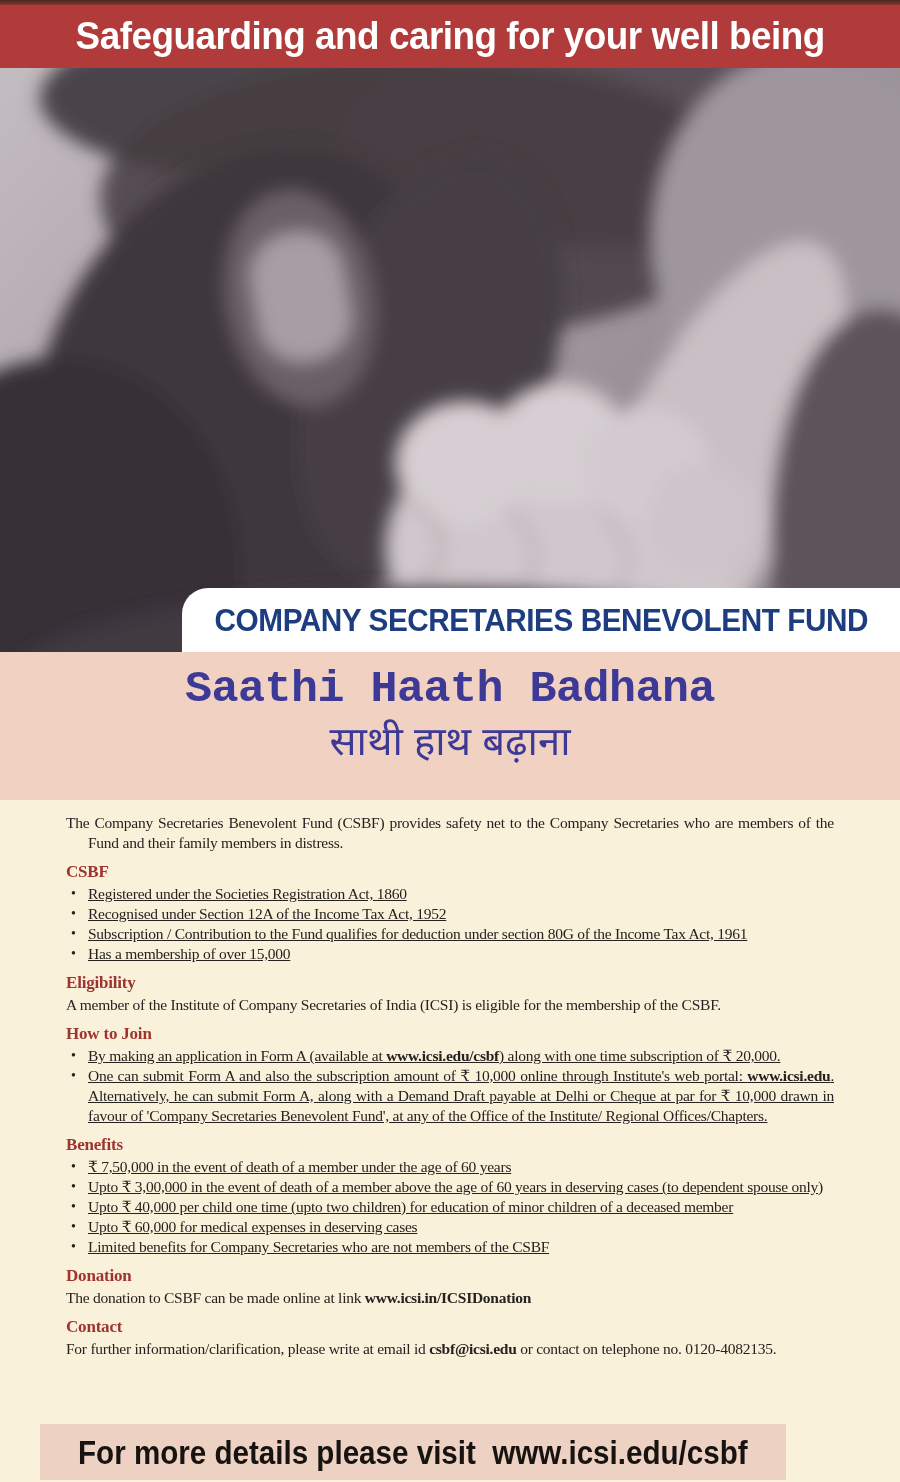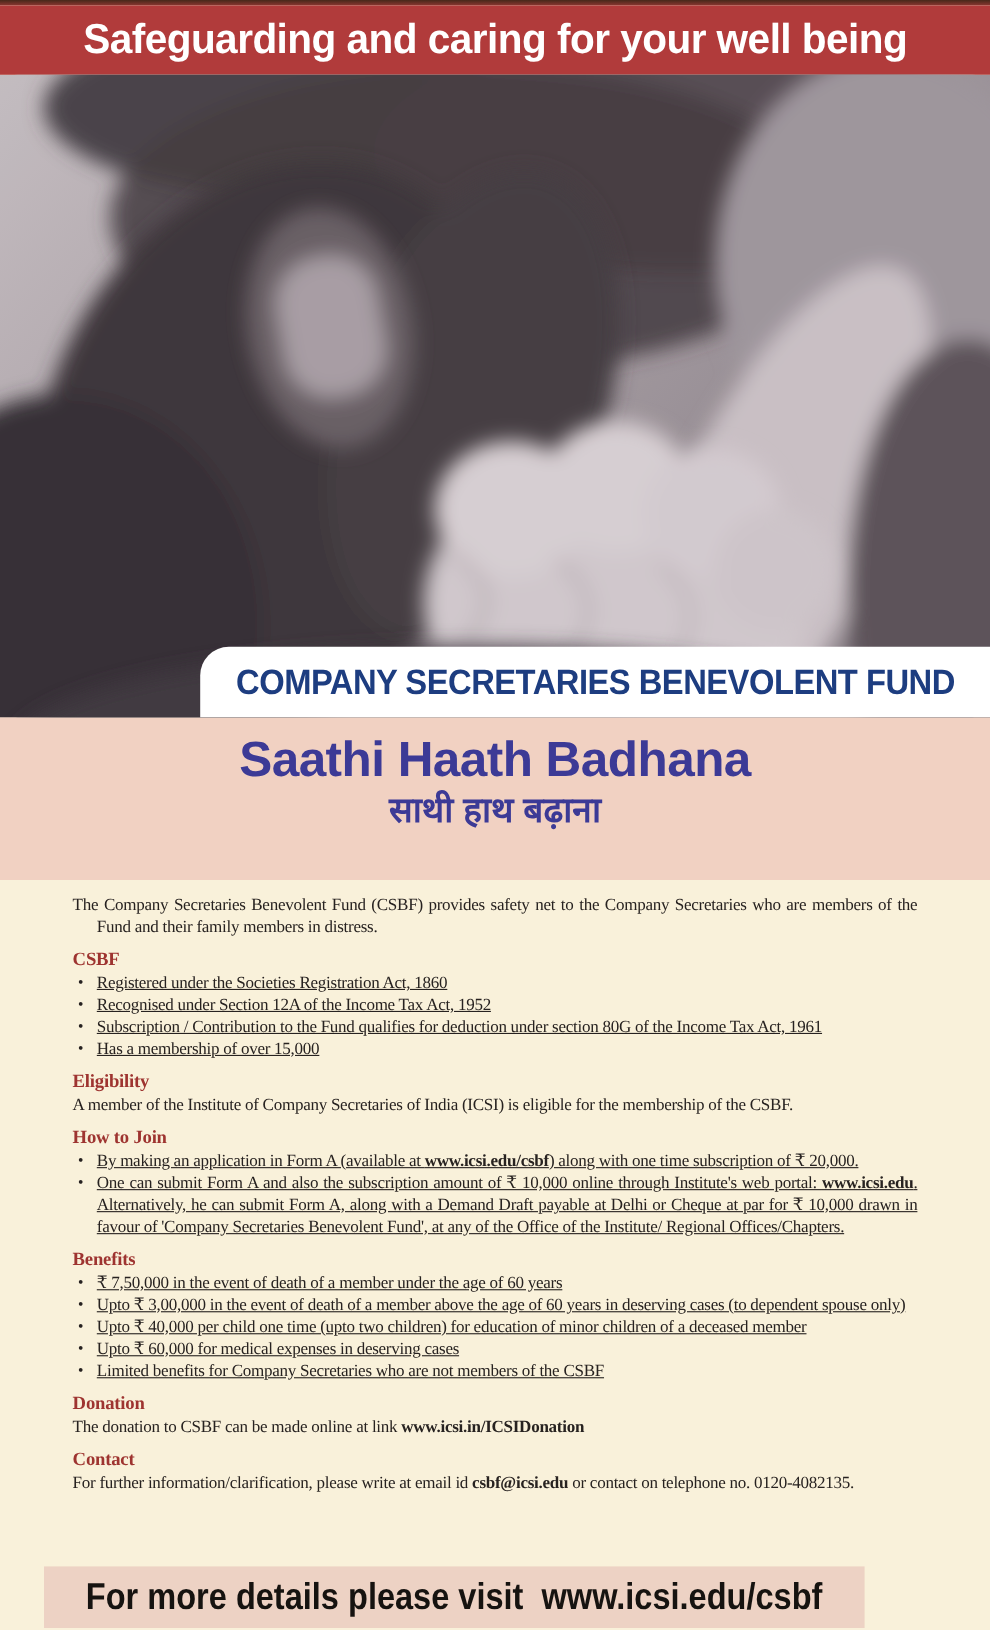--- a/index.html
+++ b/index.html
@@ -23,26 +23,26 @@
     border-radius:26px 0 0 0;display:flex;align-items:center;justify-content:center;
   }
   .title-box span{
     color:#1d3d80;font-family:"Liberation Sans","DejaVu Sans",sans-serif;
     font-weight:700;font-size:32px;letter-spacing:-0.5px;white-space:nowrap;
     transform:scaleX(0.93);
   }
   
   .tagline{height:148px;background:#f1d1c2;text-align:center;padding-top:13px;box-sizing:border-box;}
   .tagline .en{
-    color:#3c3a96;font-family:Liberation Sans, sans-serif;
+    color:#3c3a96;font-family:Liberation Mono, monospace;
     font-weight:700;font-size:45px;letter-spacing:-0.5px;line-height:1.1;
   }
   .tagline .hi{
     color:#3c3a96;font-family:"Liberation Sans","DejaVu Sans",sans-serif;
-    font-size:32px;line-height:1.15;margin-top:3px;font-weight:bold;
+    font-size:40px;line-height:1.15;margin-top:3px;
   }
   
   .content{
     padding:13px 66px 0;box-sizing:border-box;height:682px;background:#f9f1da;
     color:#272220;font-size:15.5px;line-height:20px;letter-spacing:-0.25px;
   }
   .content p{margin:0;text-align:justify;}
   .hang{padding-left:22px;text-indent:-22px;}
   h3.sec{
     font-size:17px;color:#9e3430;margin:9px 0 2px;font-weight:700;

